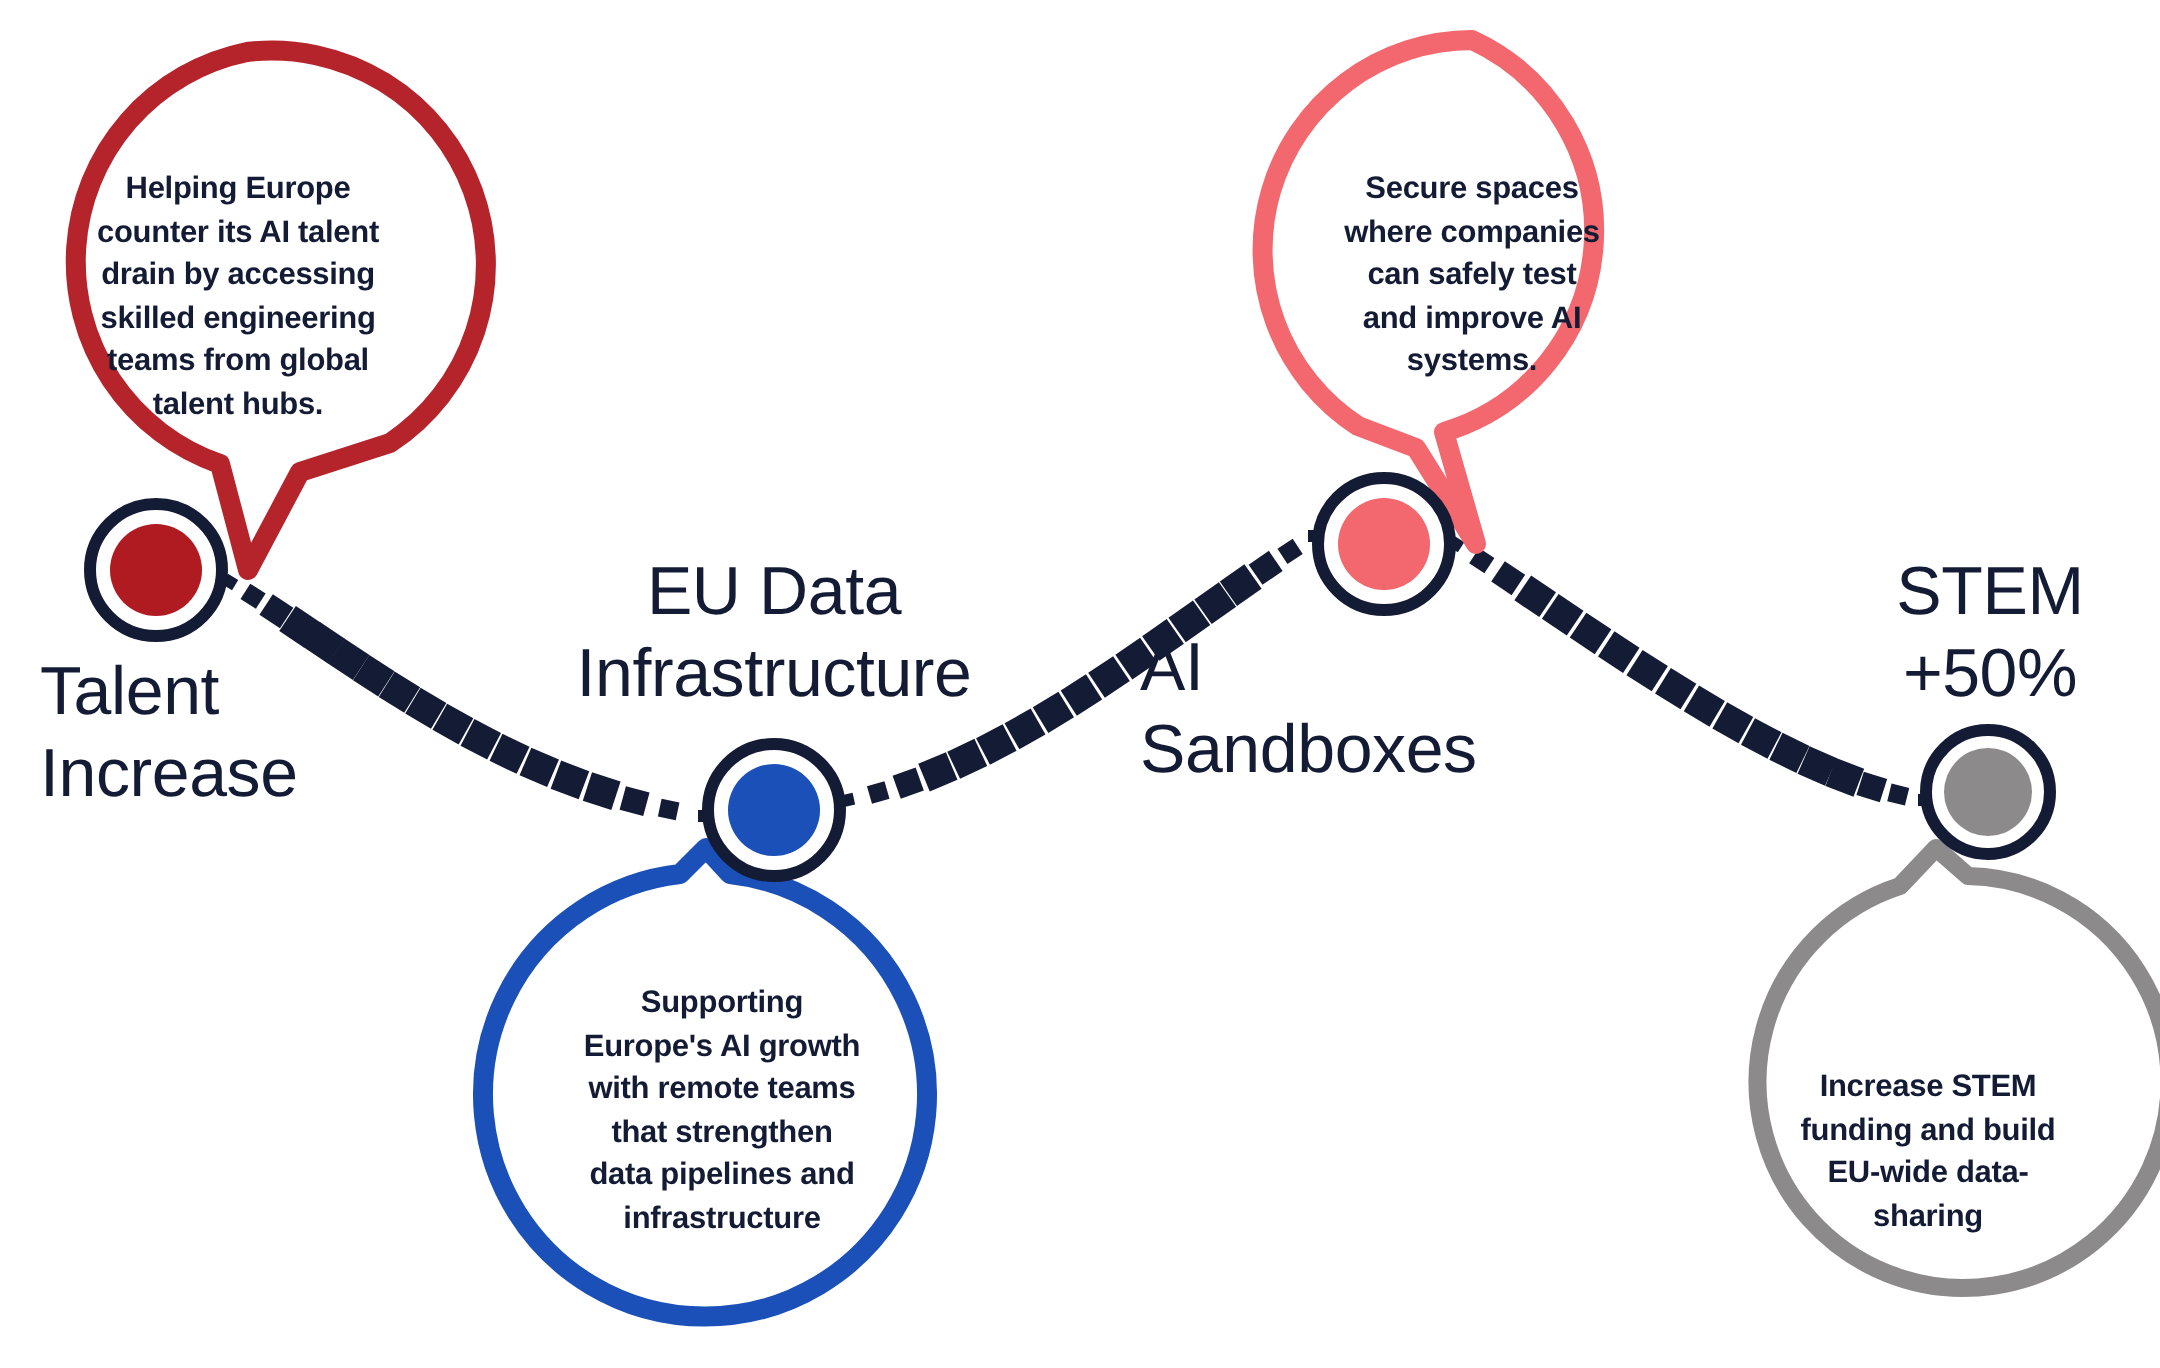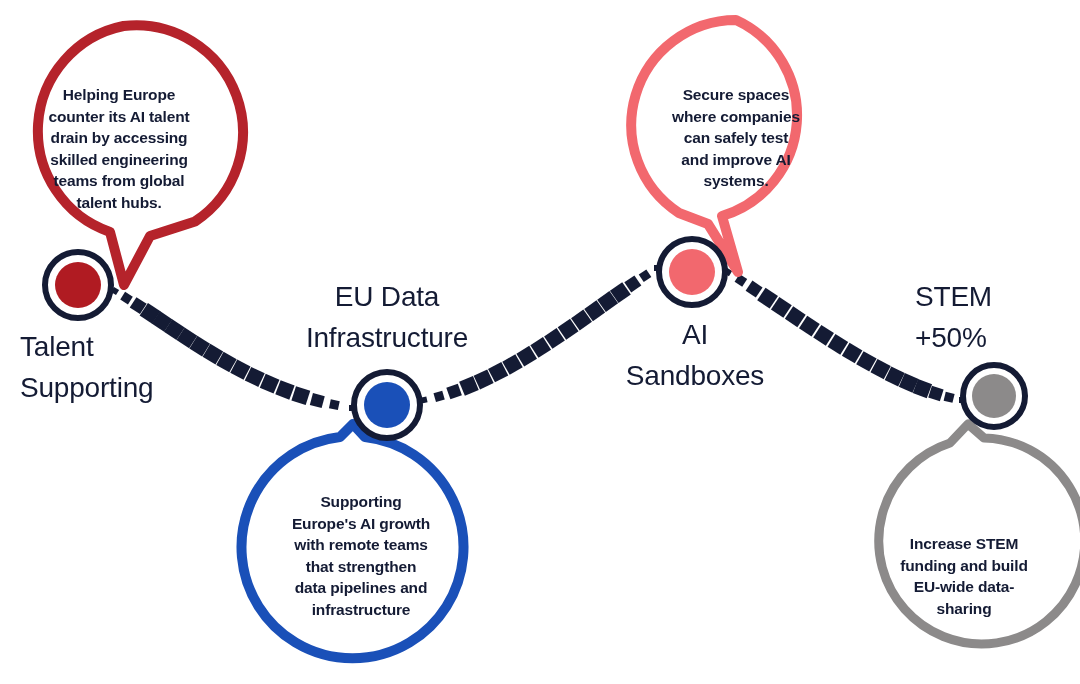--- a/index.html
+++ b/index.html
@@ -36,21 +36,21 @@
     top: 4px;
     width: 896px;
     height: 684px;
     pointer-events: none;
   }
   .node-label {
     position: absolute;
     color: #141B34;
     font-family: "Liberation Sans", sans-serif;
     font-weight: 400;
-    font-size: 28px;
+    font-size: 34px;
     line-height: 41px;
     letter-spacing: -0.2px;
     white-space: pre-line;
   }
   .bubble-text {
     position: absolute;
     color: #141B34;
     font-family: "Liberation Sans", sans-serif;
     font-weight: bold;
     font-size: 15.5px;
@@ -199,25 +199,25 @@
 that strengthen
 data pipelines and
 infrastructure</div>
 
     <div class="bubble-text" style="left:874px; top:505px; width:180px;margin-top:24px;">Increase STEM
 funding and build
 EU-wide data-
 sharing</div>
 
     <div class="node-label" style="left:20px; top:322px; width:260px; text-align:left;">Talent
-Supporting</div>
+Increase</div>
 
     <div class="node-label" style="left:252px; top:272px; width:270px; text-align:center;">EU Data
 Infrastructure</div>
 
-    <div class="node-label" style="left:570px; top:310px; width:250px; text-align:center;">AI
+    <div class="node-label" style="left:570px; top:310px; width:250px; ">AI
 Sandboxes</div>
 
-    <div class="node-label" style="left:915px; top:272px; width:160px; text-align:left;">STEM
+    <div class="node-label" style="left:915px; top:272px; width:160px; text-align:center;">STEM
 +50%</div>
 
   </div>
 </div>
 
 </body></html>

